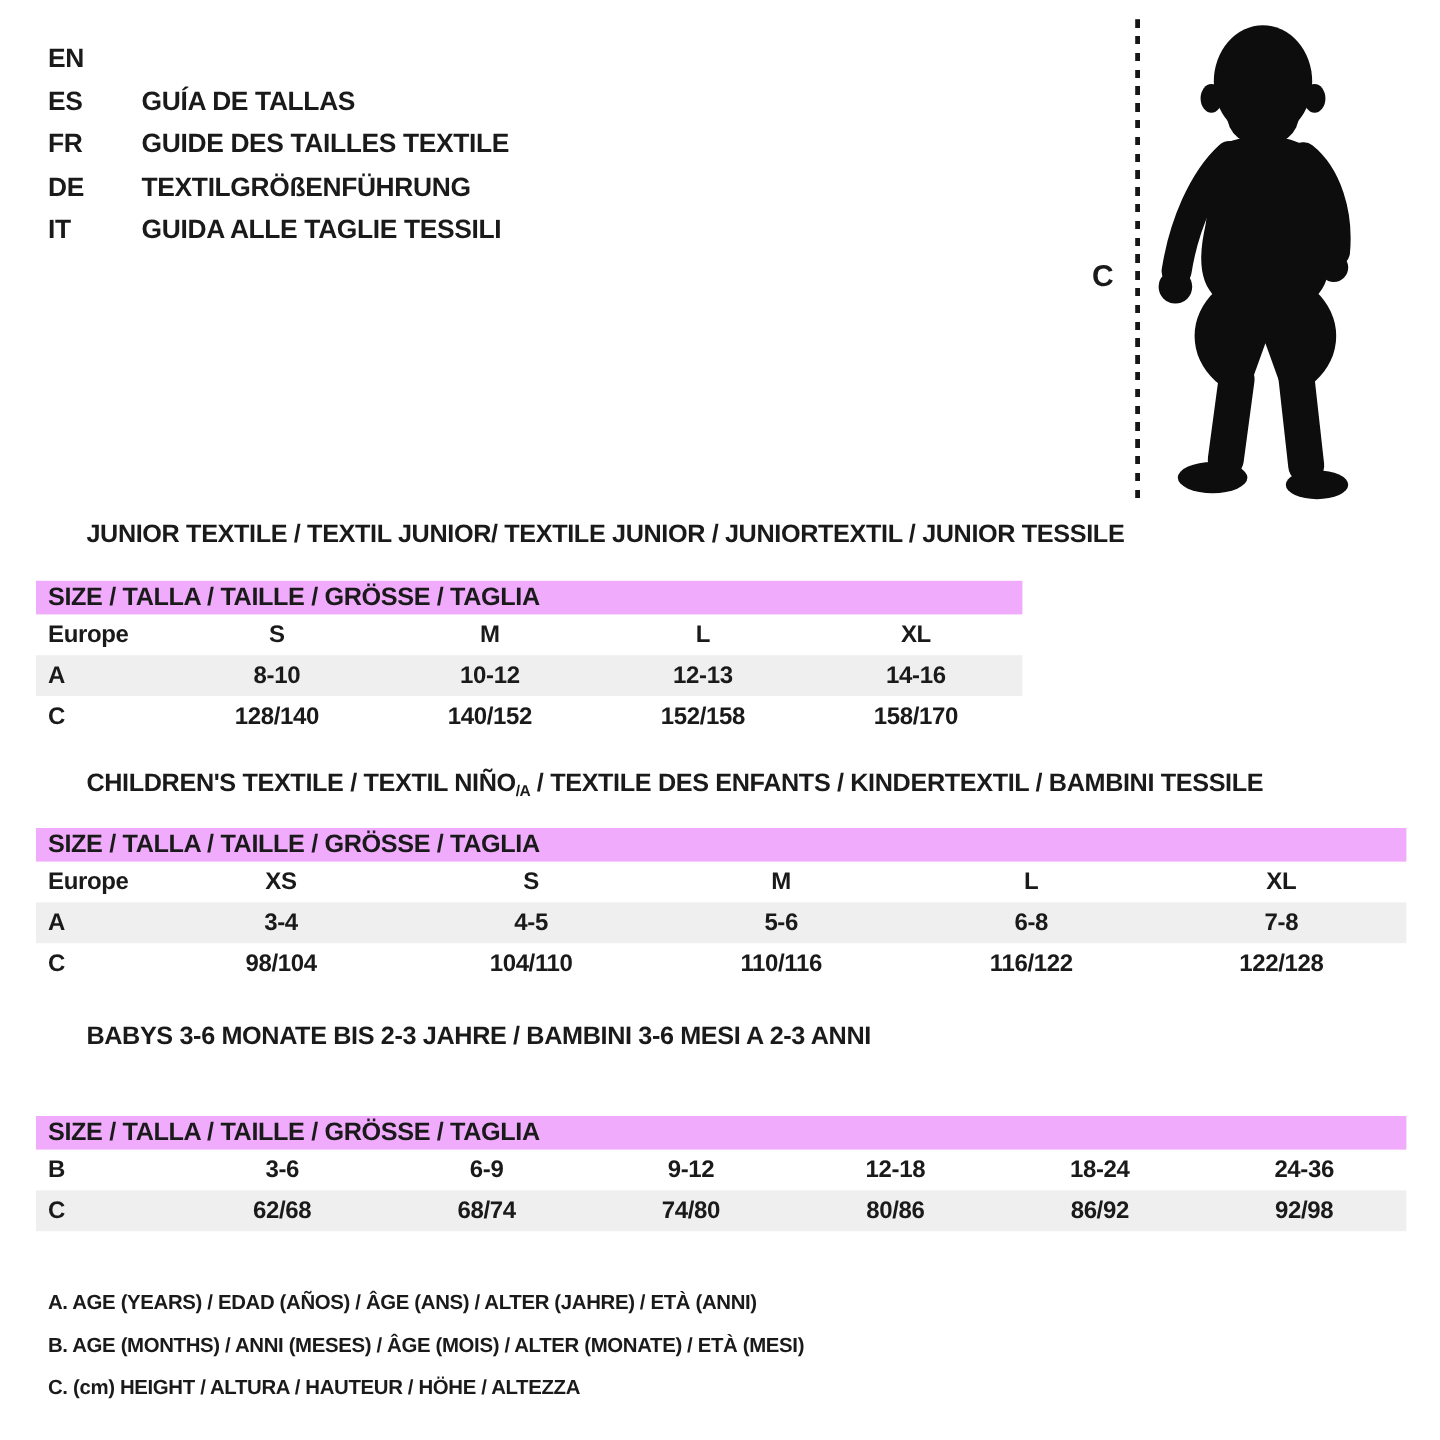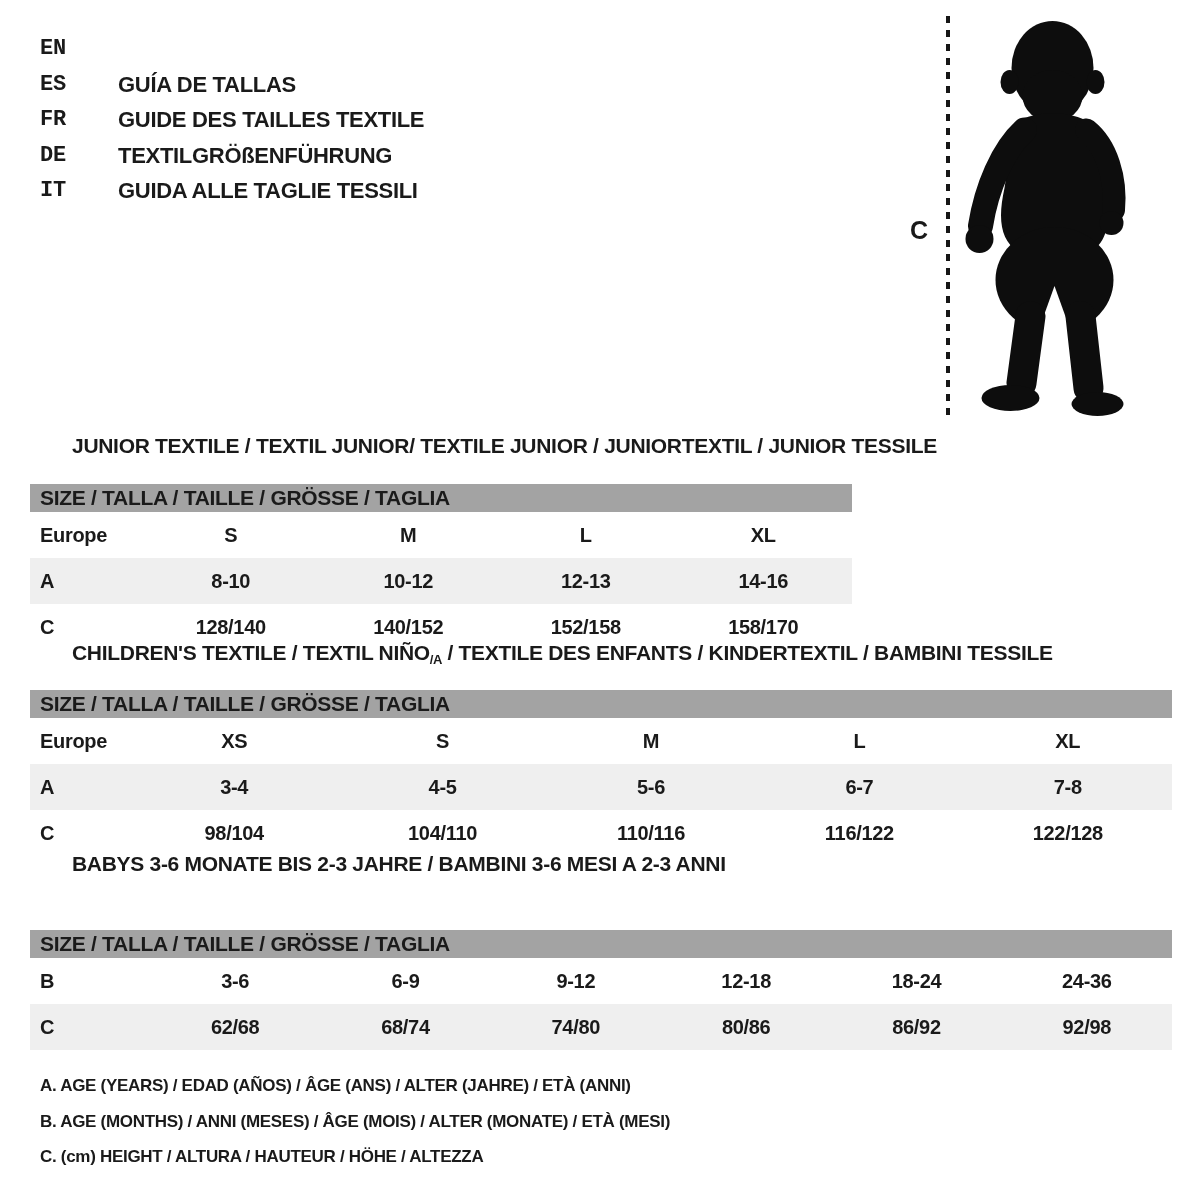--- a/index.html
+++ b/index.html
@@ -4,42 +4,42 @@
 <style>
   html,body{margin:0;padding:0;}
   body{
     width:1200px;height:1200px;position:relative;background:#ffffff;
     font-family:"Liberation Sans","DejaVu Sans",sans-serif;
     color:#1a1a1a;-webkit-font-smoothing:antialiased;overflow:hidden;
   }
   
   .lang-block{position:absolute;left:40px;top:31px;}
   .lang-row{display:flex;line-height:35.5px;font-weight:bold;font-size:22px;letter-spacing:-0.3px;font-stretch:condensed;}
-  .lang-code{width:78px;flex:0 0 78px;font-family:Liberation Mono, monospace;}
+  .lang-code{width:78px;flex:0 0 78px;}
   
   .measure-line{
     position:absolute;left:946px;top:16px;width:4px;height:400px;
     background:repeating-linear-gradient(to bottom,#161616 0 7px,transparent 7px 14px);
   }
   .measure-label{position:absolute;left:910px;top:216px;font-size:25px;font-weight:bold;font-stretch:condensed;}
   .silhouette{position:absolute;left:963px;top:18px;}
   
   .sec-title{
     position:absolute;left:40px;font-size:21px;font-weight:bold;
     letter-spacing:-0.3px;font-stretch:condensed;white-space:nowrap;margin-left:32px;
   }
   .sub{font-size:13px;vertical-align:-4px;letter-spacing:-0.5px;}
   .two-line{line-height:36px;white-space:normal;width:1140px;}
   
   .tbl{position:absolute;left:30px;}
   .tbl-hdr{
-    background:#a3a3a3;height:28px;display:flex;align-items:center;
+    background:#f0abfc;height:28px;display:flex;align-items:center;
     padding-left:10px;font-size:21px;font-weight:bold;letter-spacing:-0.3px;font-stretch:condensed;
   }
-  .row{display:grid;height:46px;align-items:center;font-size:20px;font-weight:bold;letter-spacing:-0.3px;font-stretch:condensed;}
+  .row{display:grid;height:34px;align-items:center;font-size:20px;font-weight:bold;letter-spacing:-0.3px;font-stretch:condensed;}
   .row.alt{background:#efefef;}
   .cell-lbl{padding-left:10px;text-align:left;}
   .cell-val{text-align:center;}
   .t1{width:822px;top:484px;}
   .t1 .row{grid-template-columns:112px repeat(4,1fr);}
   .t2{width:1142px;top:690px;}
   .t2 .row{grid-template-columns:100px repeat(5,1fr);}
   .t3{width:1142px;top:930px;}
   .t3 .row{grid-template-columns:120px repeat(6,1fr);}
   
@@ -130,21 +130,21 @@
     <span class="cell-val">S</span>
     <span class="cell-val">M</span>
     <span class="cell-val">L</span>
     <span class="cell-val">XL</span>
   </div>
   <div class="row alt">
     <span class="cell-lbl">A</span>
     <span class="cell-val">3-4</span>
     <span class="cell-val">4-5</span>
     <span class="cell-val">5-6</span>
-    <span class="cell-val">6-7</span>
+    <span class="cell-val">6-8</span>
     <span class="cell-val">7-8</span>
   </div>
   <div class="row">
     <span class="cell-lbl">C</span>
     <span class="cell-val">98/104</span>
     <span class="cell-val">104/110</span>
     <span class="cell-val">110/116</span>
     <span class="cell-val">116/122</span>
     <span class="cell-val">122/128</span>
   </div>

